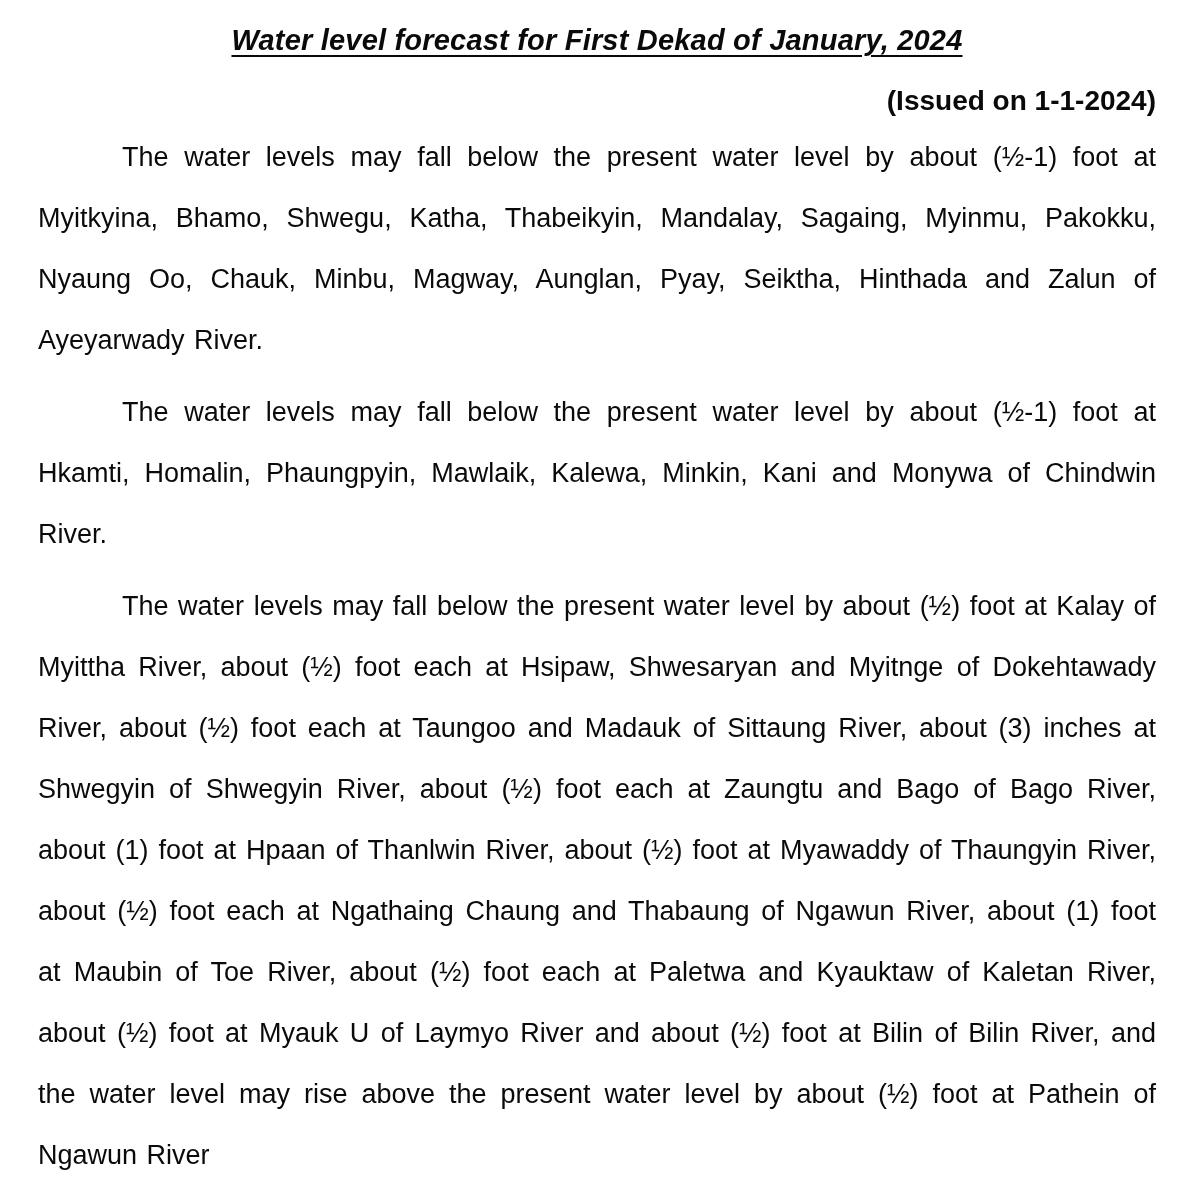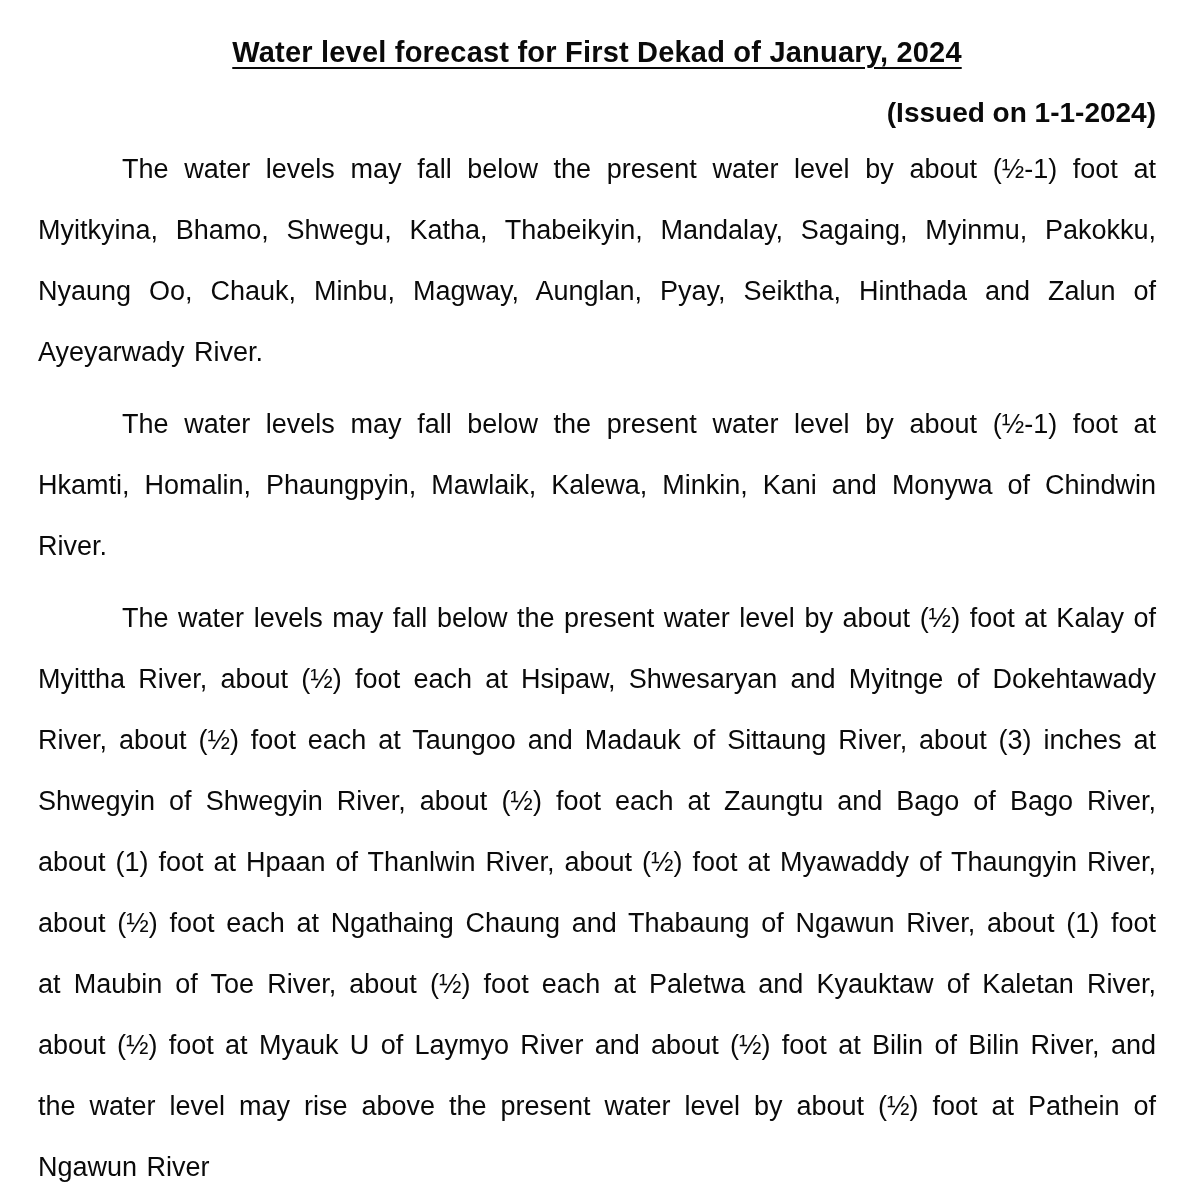--- a/index.html
+++ b/index.html
@@ -14,28 +14,29 @@
     font-family: "Liberation Sans", sans-serif;
     color: #0a0a0a;
   }
   .page {
     box-sizing: border-box;
     width: 1200px;
     height: 1200px;
     padding: 24px 44px 0 38px;
   }
   .doc-title {
-    margin: 12px;
+    margin: 0;
     text-align: center;
     font-size: 29px;
     font-weight: 700;
     letter-spacing: 0.2px;
     text-decoration: underline;
     text-underline-offset: 5px;
     text-decoration-thickness: 2px;
+    font-style: italic;
   }
   .doc-issued {
     margin: 28px 0 0 0;
     text-align: right;
     font-size: 28px;
     font-weight: 700;
   }
   .body-text {
     margin-top: 10px;
   }

